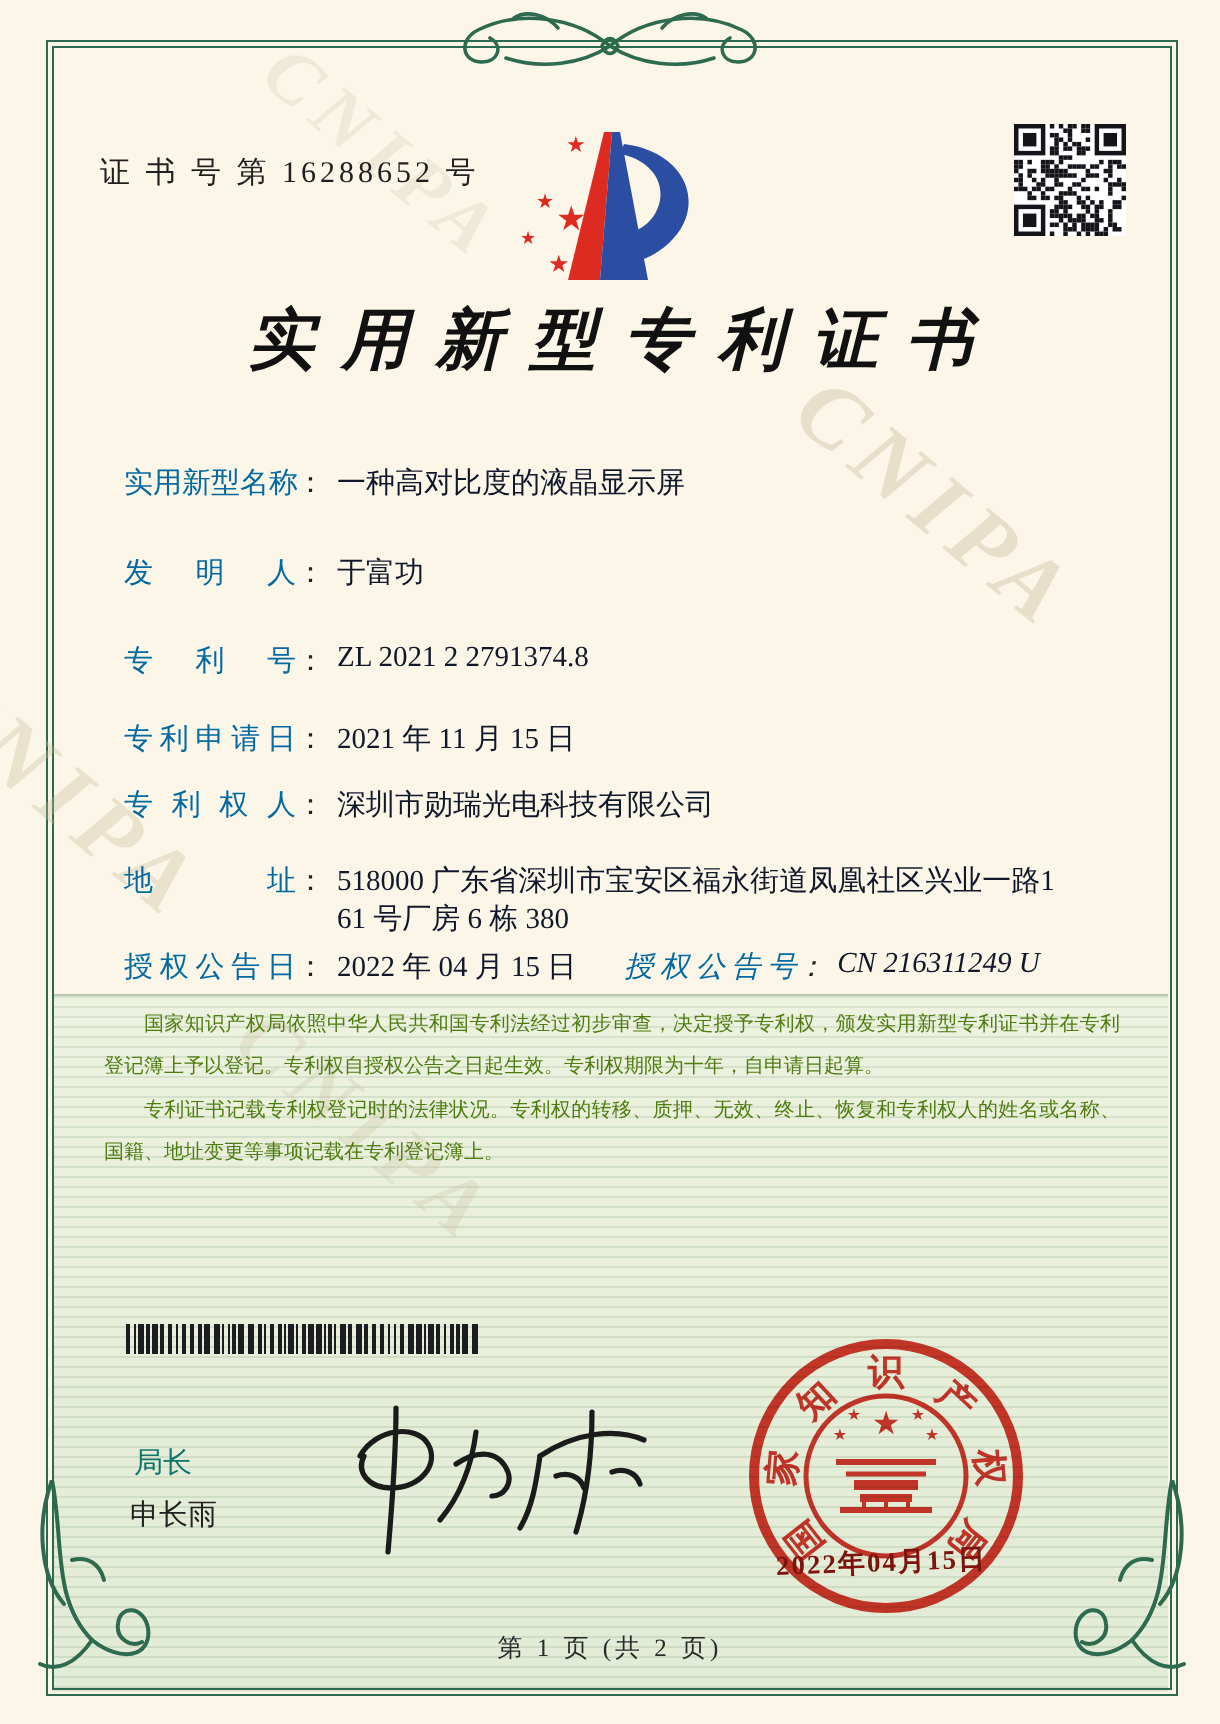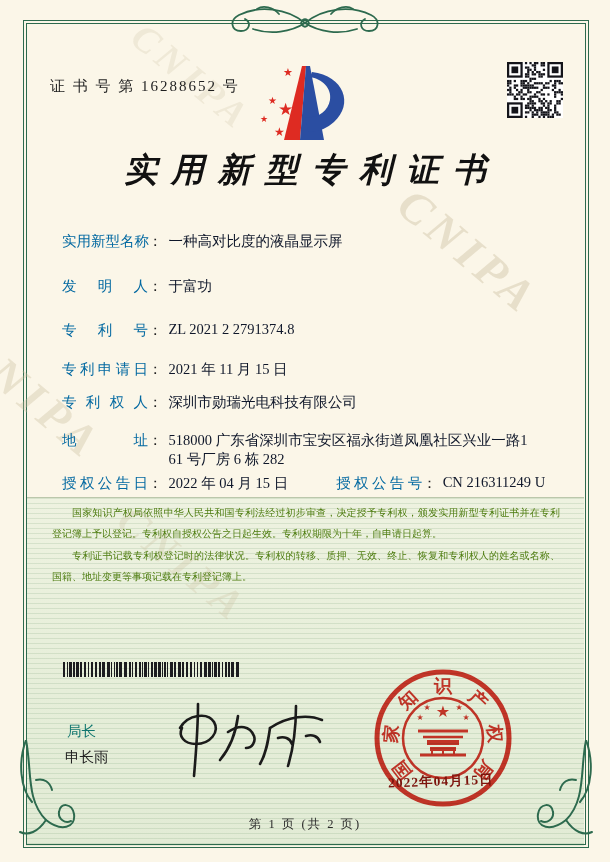--- a/index.html
+++ b/index.html
@@ -34,21 +34,21 @@
   .title{
     position:absolute; left:0; top:148px; width:100%; text-align:center;
     font-size:33px; font-weight:bold; letter-spacing:14px; text-indent:14px; color:#111;font-style:italic;
   }
   .fields{position:absolute; left:62px; top:0; width:500px; font-size:14.5px;}
   .frow{position:absolute; left:0; white-space:nowrap;}
   .flabel{display:inline-block; width:86px; text-align:justify; text-align-last:justify; vertical-align:top; color:#0369a1;}
   .fcolon{display:inline-block; vertical-align:top; color:#222; margin-right:6px;}
   .fvalue{display:inline-block; vertical-align:top; color:#0f172a; white-space:pre-line; max-width:396px;}
   .r0{top:232px}.r1{top:277px}.r2{top:321px}.r3{top:360px}.r4{top:393px}.r5{top:431px}.r6{top:474px}
-  .grant2{margin-left:48px;}
+  .grant2{margin-left:24px;font-style:italic;}
   .bodytext{
     position:absolute; left:52px; top:502px; width:508px;
     font-size:10px; line-height:21px; color:#4d7c0f; text-align:justify;
   }
   .bodytext p{margin:0 0 1px 0; text-indent:2em;}
   .sig-title{position:absolute; left:67px; top:722px; font-size:14.5px; color:#0f766e;
     font-family:"Liberation Sans","DejaVu Sans",sans-serif;}
   .sig-name{position:absolute; left:65px; top:748px; font-size:14.5px; color:#222;
     font-family:"Liberation Sans","DejaVu Sans",sans-serif;}
   .signature{position:absolute; left:150px; top:698px;}
@@ -361,21 +361,21 @@
       <span class="flabel">专利号</span><span class="fcolon">：</span><span class="fvalue">ZL 2021 2 2791374.8</span>
     </div>
     <div class="frow r3">
       <span class="flabel">专利申请日</span><span class="fcolon">：</span><span class="fvalue">2021 年 11 月 15 日</span>
     </div>
     <div class="frow r4">
       <span class="flabel">专利权人</span><span class="fcolon">：</span><span class="fvalue">深圳市勋瑞光电科技有限公司</span>
     </div>
     <div class="frow r5">
       <span class="flabel">地址</span><span class="fcolon">：</span><span class="fvalue">518000 广东省深圳市宝安区福永街道凤凰社区兴业一路1
-61 号厂房 6 栋 282</span>
+61 号厂房 6 栋 380</span>
     </div>
     <div class="frow r6">
       <span class="flabel">授权公告日</span><span class="fcolon">：</span><span class="fvalue">2022 年 04 月 15 日</span><span class="grant2"><span class="flabel">授权公告号</span><span class="fcolon">：</span><span class="fvalue">CN 216311249 U</span></span>
     </div>
   </div>
 
   <div class="bodytext">
     <p>国家知识产权局依照中华人民共和国专利法经过初步审查，决定授予专利权，颁发实用新型专利证书并在专利登记簿上予以登记。专利权自授权公告之日起生效。专利权期限为十年，自申请日起算。</p>
     <p>专利证书记载专利权登记时的法律状况。专利权的转移、质押、无效、终止、恢复和专利权人的姓名或名称、国籍、地址变更等事项记载在专利登记簿上。</p>
   </div>

